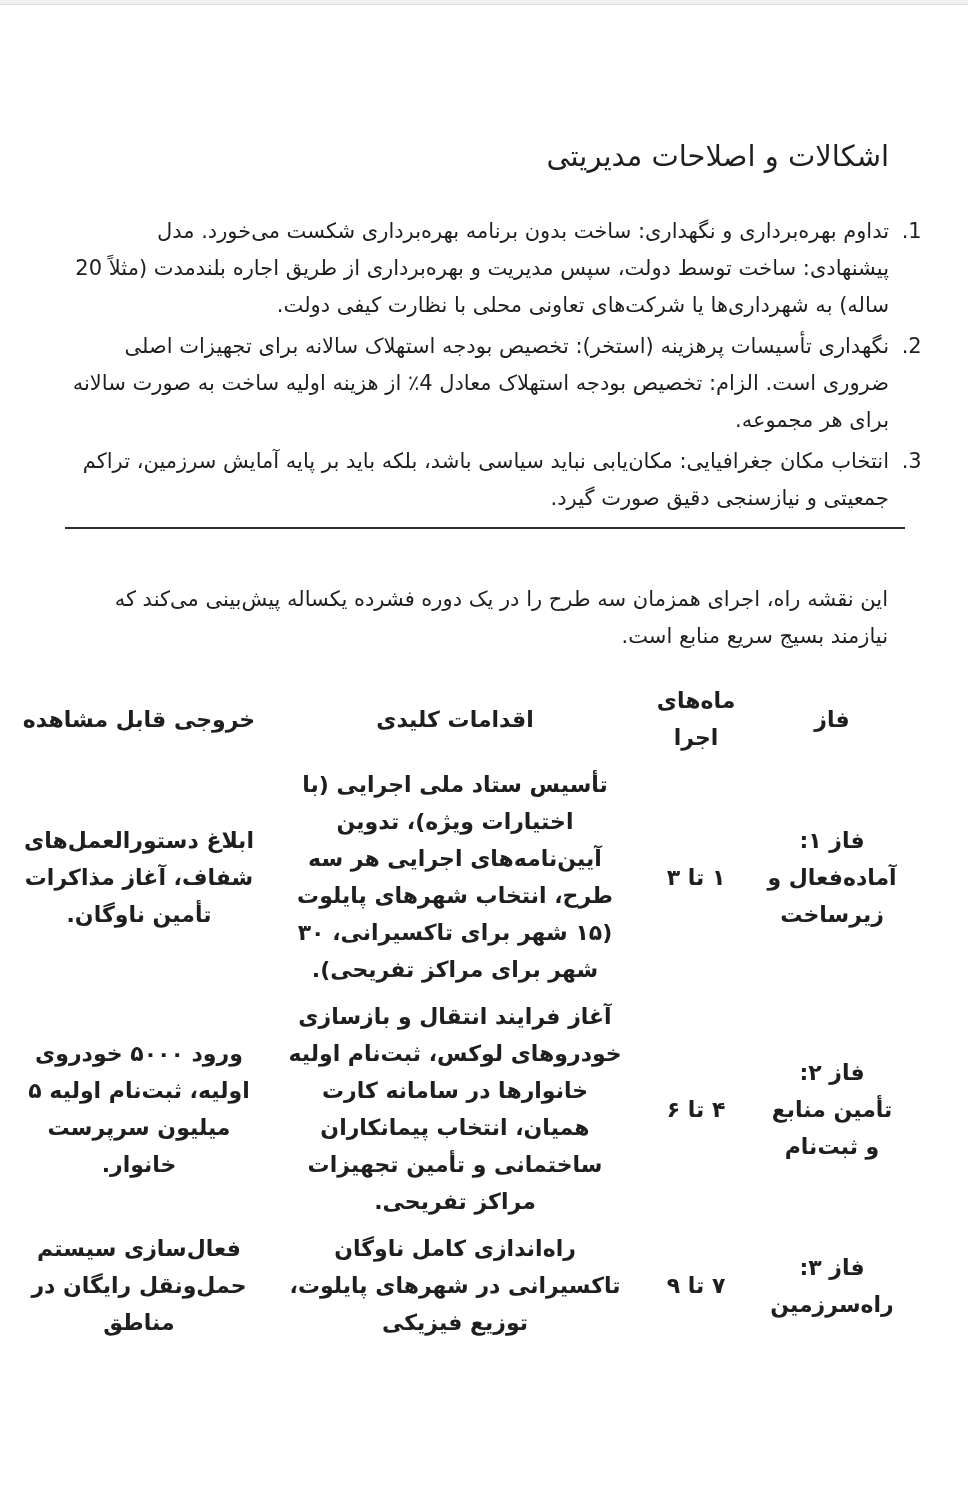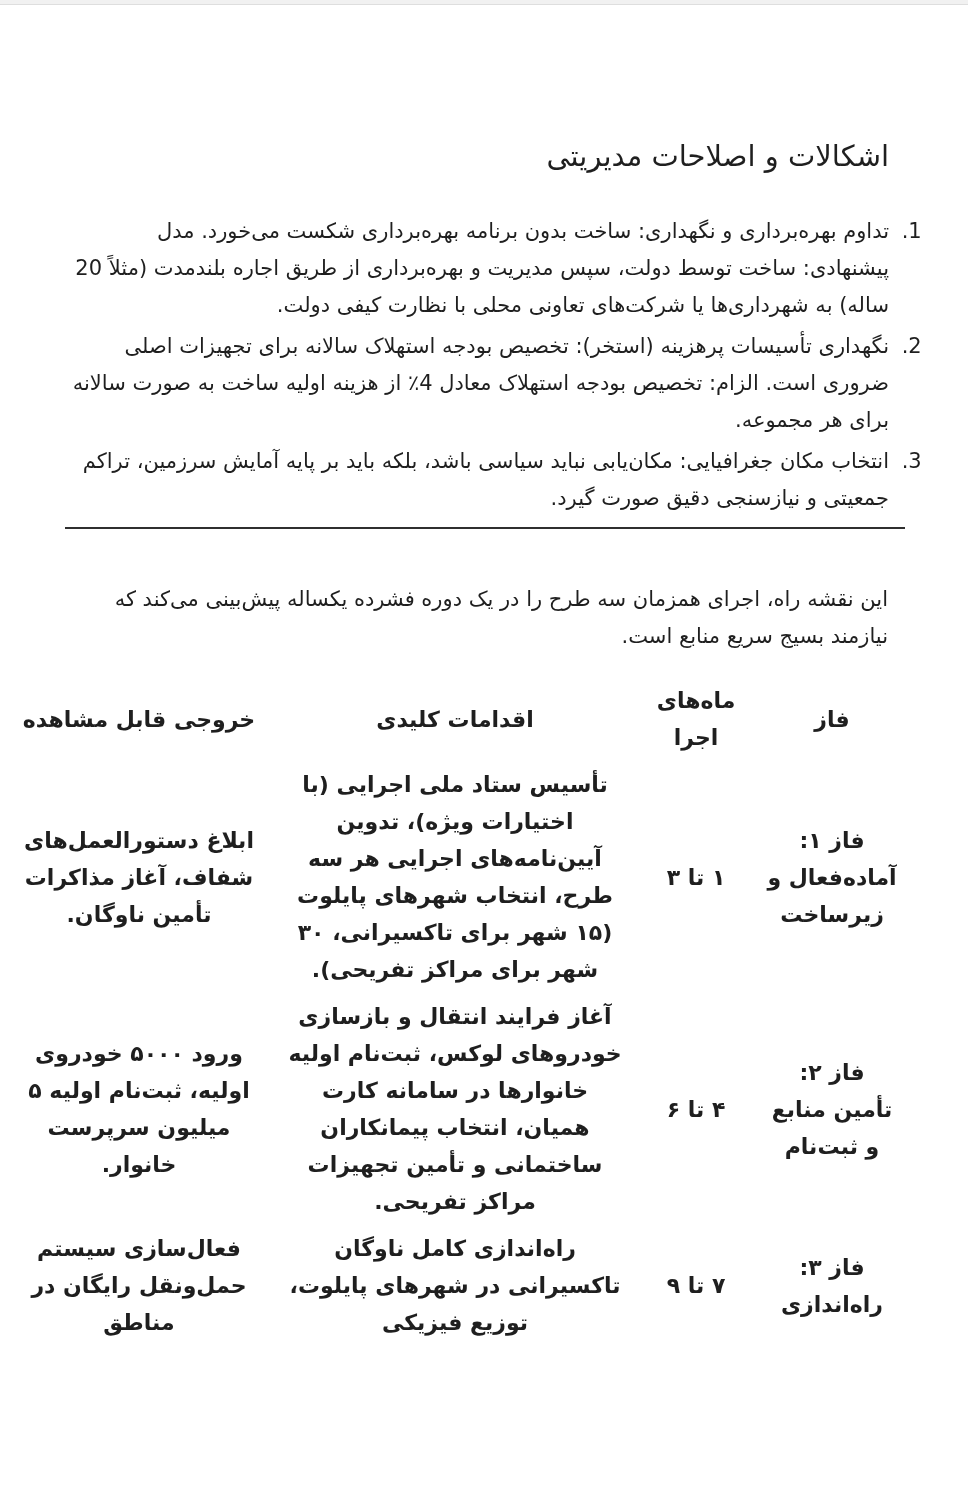--- a/index.html
+++ b/index.html
@@ -115,21 +115,21 @@
         <td class="cell-actions">تأسیس ستاد ملی اجرایی (با اختیارات ویژه)، تدوین آیین‌نامه‌های اجرایی هر سه طرح، انتخاب شهرهای پایلوت (۱۵ شهر برای تاکسیرانی، ۳۰ شهر برای مراکز تفریحی).</td>
         <td class="cell-output">ابلاغ دستورالعمل‌های شفاف، آغاز مذاکرات تأمین ناوگان.</td>
       </tr>
       <tr>
         <td class="cell-phase">فاز ۲: تأمین منابع و ثبت‌نام</td>
         <td class="cell-months">۴ تا ۶</td>
         <td class="cell-actions">آغاز فرایند انتقال و بازسازی خودروهای لوکس، ثبت‌نام اولیه خانوارها در سامانه کارت همیان، انتخاب پیمانکاران ساختمانی و تأمین تجهیزات مراکز تفریحی.</td>
         <td class="cell-output">ورود ۵۰۰۰ خودروی اولیه، ثبت‌نام اولیه ۵ میلیون سرپرست خانوار.</td>
       </tr>
       <tr>
-        <td class="cell-phase">فاز ۳: راه‌اندازی</td>
+        <td class="cell-phase">فاز ۳: راه‌سرزمین</td>
         <td class="cell-months">۷ تا ۹</td>
         <td class="cell-actions">راه‌اندازی کامل ناوگان تاکسیرانی در شهرهای پایلوت، توزیع فیزیکی</td>
         <td class="cell-output">فعال‌سازی سیستم حمل‌ونقل رایگان در مناطق</td>
       </tr>
     </tbody>
   </table>
 
 </main>
 
 </body></html>

